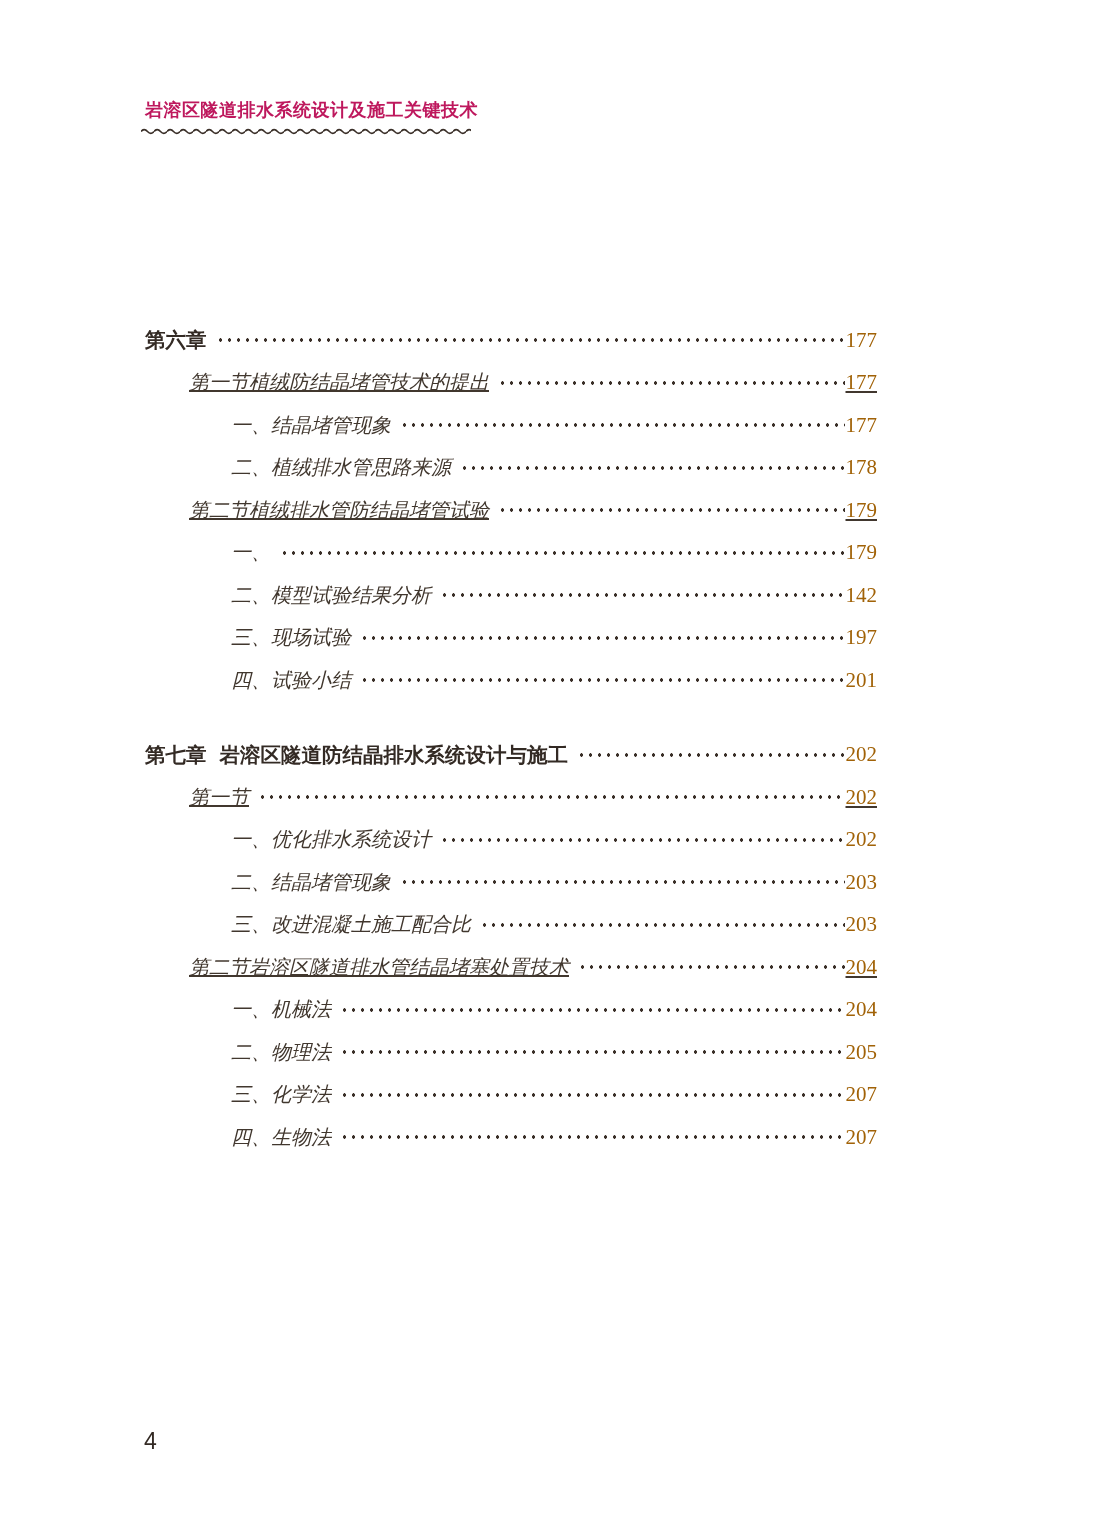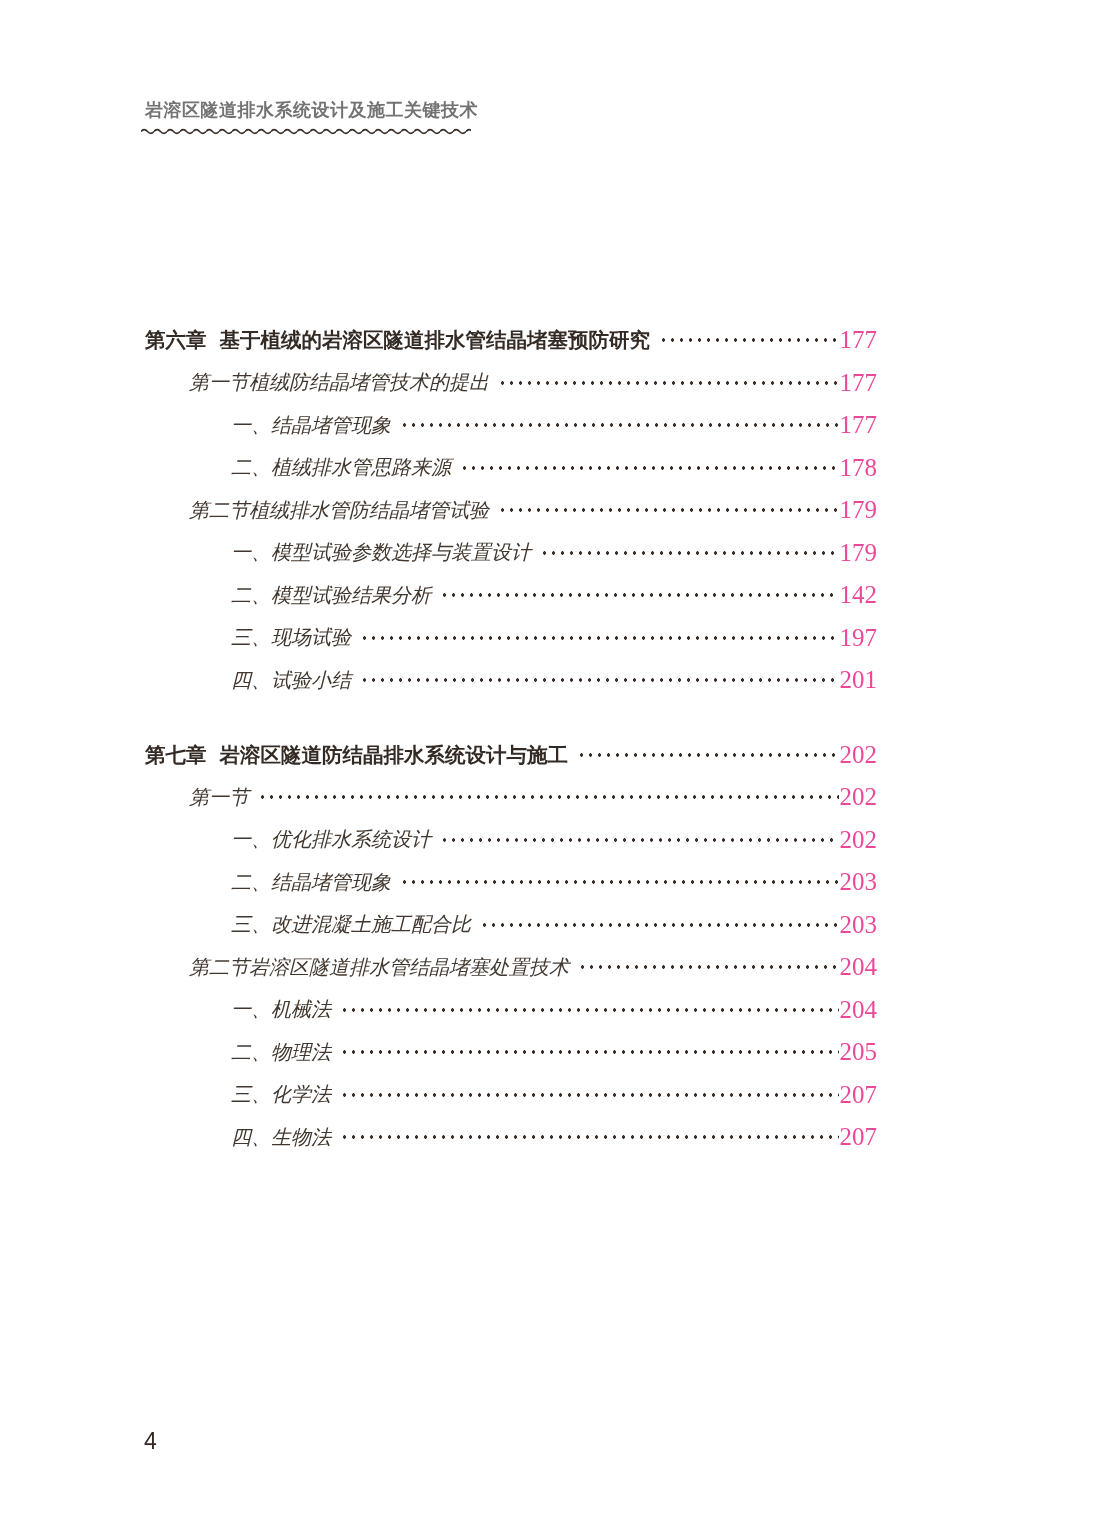--- a/index.html
+++ b/index.html
@@ -13,21 +13,21 @@
     overflow: hidden;
     font-family: "Liberation Serif", serif;
   }
   
   .running-header { position: absolute; left: 145px; top: 98px; }
   .book-title {
     font-family: "Liberation Sans", sans-serif;
     font-weight: 700;
     font-size: 18px;
     letter-spacing: 0.5px;
-    color: #737373;
+    color: #be185d;
     white-space: nowrap;
   }
   .wavy { display: block; margin-top: 5px; margin-left: -4px; }
 
   
   .toc {
     position: absolute;
     left: 145px;
     top: 319px;
     width: 732px;
@@ -47,41 +47,41 @@
     color: #332a24;
   }
   .row.chapter .title { margin-left: 13px; }
 
   .row.section, .row.item {
     font-family: "Liberation Serif", serif;
     font-style: italic;
     font-size: 20px;
     color: #41372e;
   }
-  .row.section { padding-left: 44px; }
+  .row.section { padding-left: 44px; text-decoration: underline; }
   .row.section .title { }
   .row.item { padding-left: 86px; }
   .row.item .title { margin-left: 0; }
 
   .dots {
     flex: 1 1 auto;
     height: 12px;
     margin-left: 9px;
     margin-right: 1px;
     background-image: radial-gradient(circle, #3a2f28 1.5px, rgba(0,0,0,0) 1.9px);
     background-size: 9px 12px;
     background-repeat: repeat-x;
     background-position: 0 center;
   }
   .pagenum {
     font-family: "Liberation Serif", serif;
     font-style: normal;
     font-weight: 400;
-    font-size: 25px;
-    color: #ec4899;
+    font-size: 21px;
+    color: #a16207;
     flex: 0 0 auto;
   }
 
   
   .folio {
     position: absolute;
     left: 144px;
     top: 1428px;
     font-family: "Liberation Sans", sans-serif;
     font-size: 23px;
@@ -101,21 +101,20 @@
           <path d="M0 4.5 Q 3.25 0.8 6.5 4.5 T 13 4.5" fill="none" stroke="#3a2f28" stroke-width="1.6"></path>
         </pattern>
       </defs>
       <rect x="0" y="0" width="330" height="9" fill="url(#wavepat)"></rect>
     </svg>
   </div>
 
   <div class="toc">
       <div class="row chapter">
       <span class="label">第六章</span>
-      <span class="title">基于植绒的岩溶区隧道排水管结晶堵塞预防研究</span>
       <span class="dots"></span>
       <span class="pagenum">177</span>
     </div>
       <div class="row section">
       <span class="label">第一节</span>
       <span class="title">植绒防结晶堵管技术的提出</span>
       <span class="dots"></span>
       <span class="pagenum">177</span>
     </div>
       <div class="row item">
@@ -131,21 +130,20 @@
       <span class="pagenum">178</span>
     </div>
       <div class="row section">
       <span class="label">第二节</span>
       <span class="title">植绒排水管防结晶堵管试验</span>
       <span class="dots"></span>
       <span class="pagenum">179</span>
     </div>
       <div class="row item">
       <span class="label">一、</span>
-      <span class="title">模型试验参数选择与装置设计</span>
       <span class="dots"></span>
       <span class="pagenum">179</span>
     </div>
       <div class="row item">
       <span class="label">二、</span>
       <span class="title">模型试验结果分析</span>
       <span class="dots"></span>
       <span class="pagenum">142</span>
     </div>
       <div class="row item">

